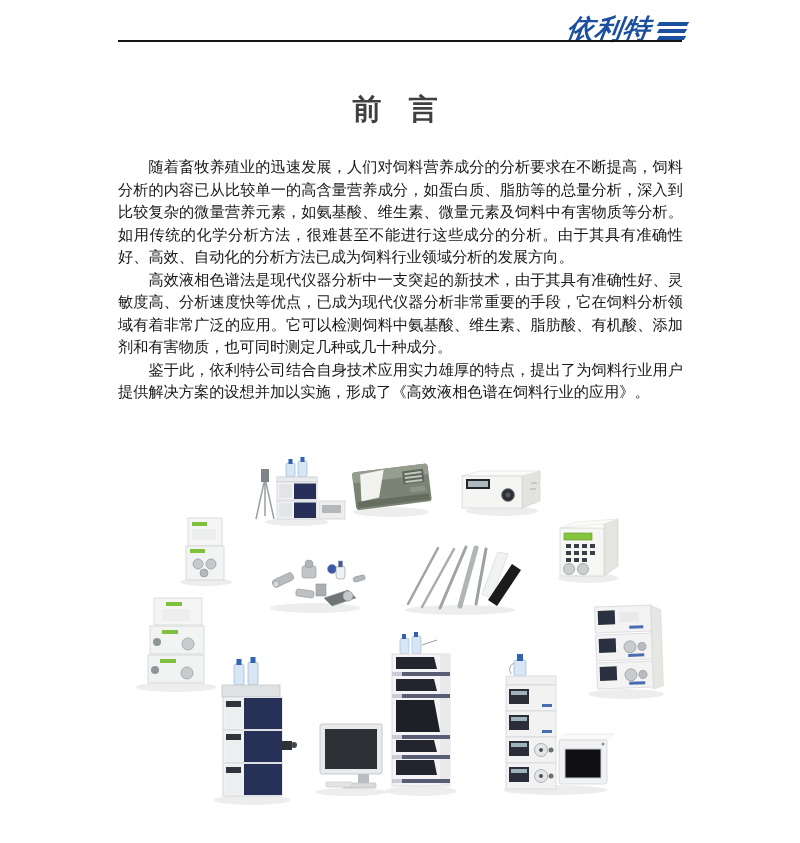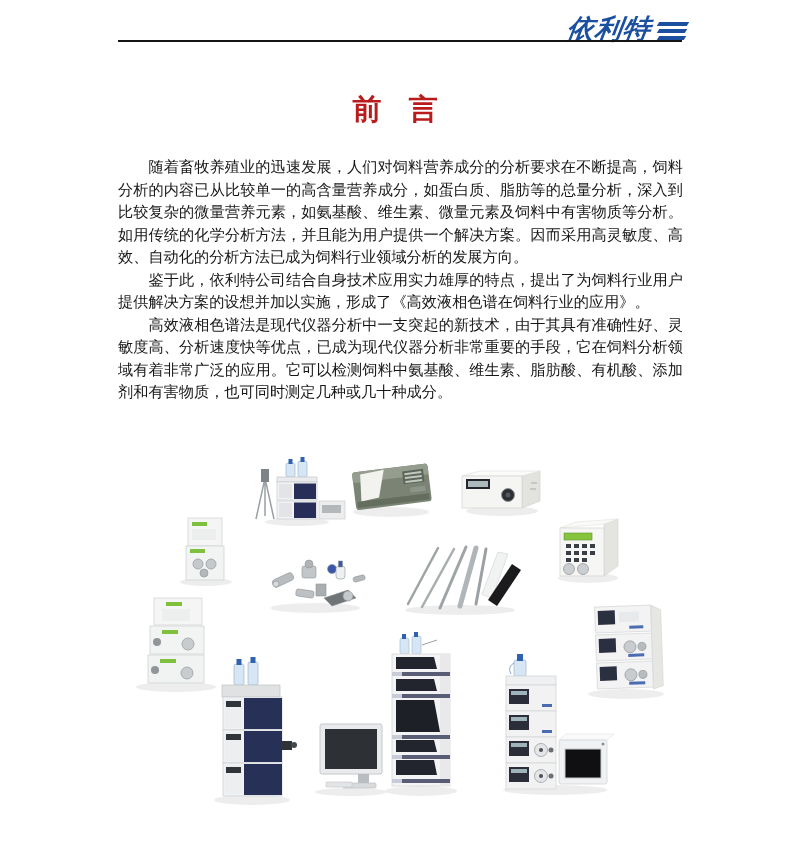--- a/index.html
+++ b/index.html
@@ -11,21 +11,21 @@
   .logo-text { color:#1b4fa0; font-size:27px; font-weight:bold; font-style:italic;
                transform:skewX(-8deg); letter-spacing:1px;
                font-family:"Liberation Sans","DejaVu Sans",sans-serif; }
   .logo-stripes { display:inline-block; margin-left:7px; margin-top:4px; }
   .logo-stripes i { display:block; height:4px; background:#1b4fa0; transform:skewX(-32deg); margin:3px 0; }
   .logo-stripes .s1{width:30px} .logo-stripes .s2{width:28px} .logo-stripes .s3{width:27px}
 
   .rule { position:absolute; left:118px; top:40px; width:564px; height:2px; background:#141414; }
 
   .title { position:absolute; top:90px; left:0; width:100%; text-align:center;
-           color:#b91c1c; font-size:29px; font-weight:bold; letter-spacing:10px; }
+           color:#404040; font-size:29px; font-weight:bold; letter-spacing:10px; }
 
   .bodytext { position:absolute; left:118px; top:156px; width:565px;
               font-size:15.2px; line-height:22.5px; color:#161616; text-align:justify; }
   .bodytext p { text-indent:2em; }
 
   .collage { position:absolute; left:110px; top:448px; width:560px; height:385px; }
   .collage svg { display:block; }
 </style>
 </head>
 <body>
@@ -39,23 +39,23 @@
         <i class="s2"></i>
         <i class="s3"></i>
     </span>
   </div>
 
   <div class="rule"></div>
 
   <h1 class="title">前 言</h1>
 
   <div class="bodytext">
-    <p>随着畜牧养殖业的迅速发展，人们对饲料营养成分的分析要求在不断提高，饲料分析的内容已从比较单一的高含量营养成分，如蛋白质、脂肪等的总量分析，深入到比较复杂的微量营养元素，如氨基酸、维生素、微量元素及饲料中有害物质等分析。如用传统的化学分析方法，并且能为用户提供一个解决方案。因而采用高灵敏度、高效、自动化的分析方法已成为饲料行业领域分析的发展方向。</p>
+    <p>随着畜牧养殖业的迅速发展，人们对饲料营养成分的分析要求在不断提高，饲料分析的内容已从比较单一的高含量营养成分，如蛋白质、脂肪等的总量分析，深入到比较复杂的微量营养元素，如氨基酸、维生素、微量元素及饲料中有害物质等分析。如用传统的化学分析方法，很难甚至不能进行这些成分的分析。由于其具有准确性好、高效、自动化的分析方法已成为饲料行业领域分析的发展方向。</p>
+    <p>高效液相色谱法是现代仪器分析中一支突起的新技术，由于其具有准确性好、灵敏度高、分析速度快等优点，已成为现代仪器分析非常重要的手段，它在饲料分析领域有着非常广泛的应用。它可以检测饲料中氨基酸、维生素、脂肪酸、有机酸、添加剂和有害物质，也可同时测定几种或几十种成分。</p>
     <p>鉴于此，依利特公司结合自身技术应用实力雄厚的特点，提出了为饲料行业用户提供解决方案的设想并加以实施，形成了《高效液相色谱在饲料行业的应用》。</p>
-    <p>高效液相色谱法是现代仪器分析中一支突起的新技术，由于其具有准确性好、灵敏度高、分析速度快等优点，已成为现代仪器分析非常重要的手段，它在饲料分析领域有着非常广泛的应用。它可以检测饲料中氨基酸、维生素、脂肪酸、有机酸、添加剂和有害物质，也可同时测定几种或几十种成分。</p>
   </div>
 
   <div class="collage">
     <svg width="560" height="385" viewBox="0 0 560 385" xmlns="http://www.w3.org/2000/svg">
 
       <g fill="#ededee">
         <ellipse cx="96" cy="134" rx="26" ry="4"></ellipse>
         <ellipse cx="187" cy="74" rx="32" ry="4"></ellipse>
         <ellipse cx="281" cy="64" rx="38" ry="5"></ellipse>
         <ellipse cx="392" cy="63" rx="36" ry="5"></ellipse>

